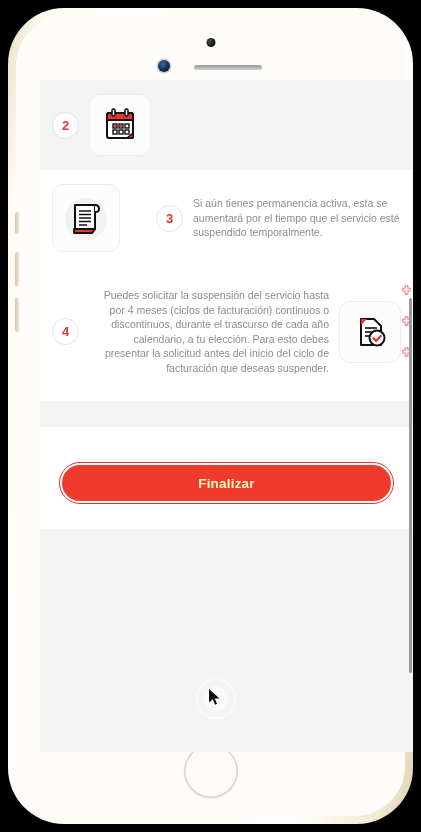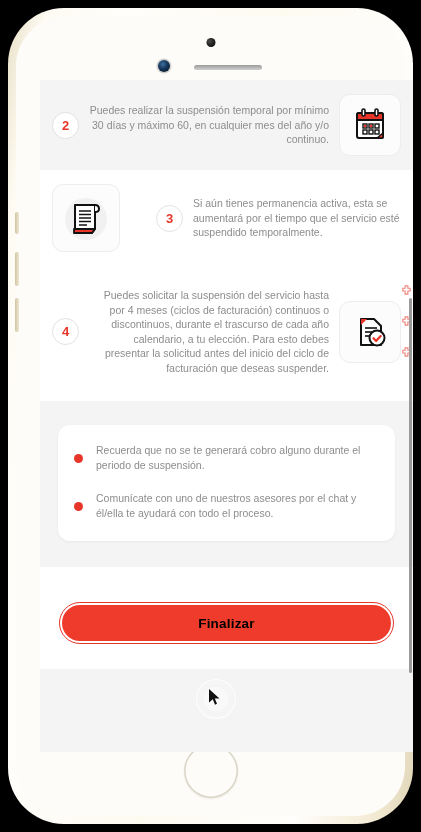--- a/index.html
+++ b/index.html
@@ -137,21 +137,21 @@
     background: #fff;
     padding: 36px 20px 26px 20px;
     margin-top: 26px;
   }
   .cta-btn {
     display: block; width: 100%; height: 40px;
     border-radius: 20px;
     background: #ef3B2c;
     border: 2px solid #fff;
     outline: 1.5px solid #e8352a;
-    color: #000000; font-size: 13.5px; font-weight: bold;
+    color: #fef9c3; font-size: 13.5px; font-weight: bold;
     letter-spacing: .2px;
     cursor: pointer;
     position: relative;
   }
 
   
   .click-cursor {
     position: absolute; left: 196px; top: 679px;
     width: 40px; height: 40px; pointer-events: none;
   }
@@ -196,21 +196,20 @@
     <span class="earpiece"></span>
 
     <div class="home-btn"></div>
 
     <div class="screen">
       <div class="scroll-area">
 
         <div class="section-gray">
           <div class="step-row">
             <span class="step-num">2</span>
-            <div class="step-text ta-right">Puedes realizar la suspensión temporal por mínimo 30 días y máximo 60, en cualquier mes del año y/o continuo.</div>
             <div class="icon-tile">
               <span>
                 <svg width="40" height="40" viewBox="0 0 40 40">
                   <rect x="7" y="8" width="26" height="25" rx="2" fill="#fff" stroke="#111" stroke-width="2"></rect>
                   <path d="M7 10a2 2 0 012-2h22a2 2 0 012 2v5H7z" fill="#e8352a" stroke="#111" stroke-width="2"></path>
                   <rect x="12" y="4" width="3" height="7" rx="1.5" fill="#fff" stroke="#111" stroke-width="1.6"></rect>
                   <rect x="25" y="4" width="3" height="7" rx="1.5" fill="#fff" stroke="#111" stroke-width="1.6"></rect>
                   <g fill="none" stroke="#111" stroke-width="1.4">
                     <rect x="13" y="19" width="4" height="4"></rect>
                     <rect x="19" y="19" width="4" height="4"></rect>
@@ -268,30 +267,20 @@
                   <circle cx="27" cy="26" r="7.5" fill="#fff" stroke="#111" stroke-width="2"></circle>
                   <path d="M23.5 26.2l2.6 2.8 4.6-5" fill="none" stroke="#e8352a" stroke-width="2.2" stroke-linecap="round" stroke-linejoin="round"></path>
                 </svg>
               </span>
             </div>
           </div>
 
         </div>
 
         <div class="section-gray">
-          <div class="bullets-card">
-            <div class="bullet-item">
-              <span class="bullet-dot"></span>
-              <div class="bullet-text">Recuerda que no se te generará cobro alguno durante el periodo de suspensión.</div>
-            </div>
-            <div class="bullet-item">
-              <span class="bullet-dot"></span>
-              <div class="bullet-text">Comunícate con uno de nuestros asesores por el chat y él/ella te ayudará con todo el proceso.</div>
-            </div>
-          </div>
 
           <div class="footer">
             <button class="cta-btn">Finalizar</button>
           </div>
         </div>
 
       </div>
 
       <div class="edge-markers">
         <span class="marker">

